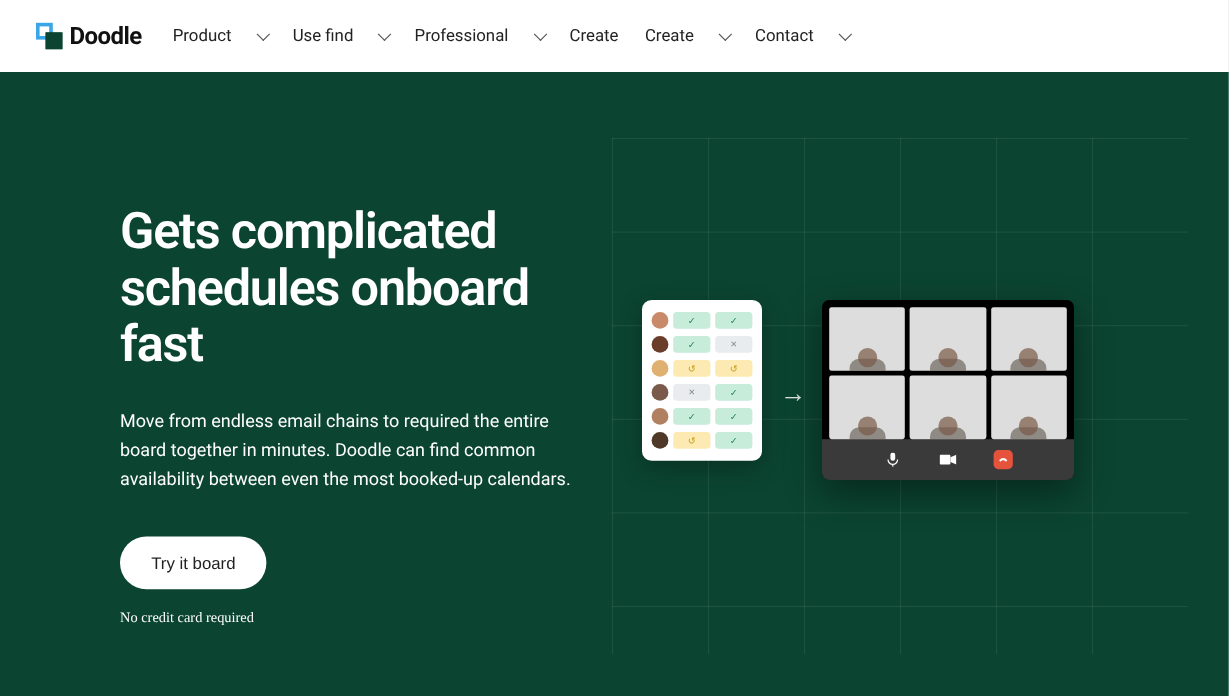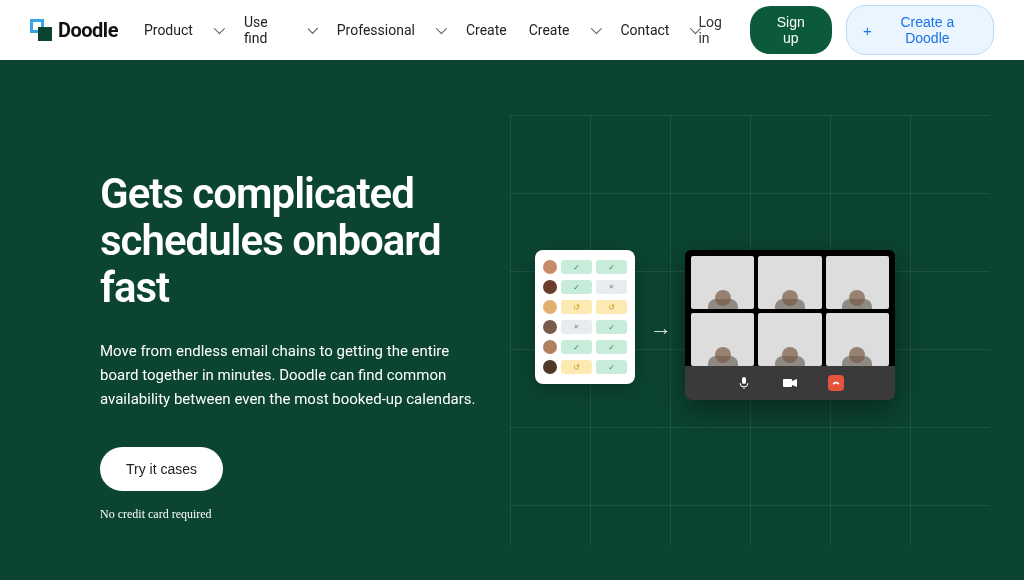--- a/index.html
+++ b/index.html
@@ -95,35 +95,27 @@
     <div class="nav-item">
       <span>Create</span>
       <span class="chev"></span>
     </div>
     <div class="nav-item">
       <span>Contact</span>
       <span class="chev"></span>
     </div>
   </nav>
 
-  <div class="header-right">
-    <a class="login">Log in</a>
-    <button class="btn-signup">Sign up</button>
-    <button class="btn-create">
-      <span class="plus">+</span>
-      <span>Create a Doodle</span>
-    </button>
-  </div>
 </header>
 
 <section class="hero">
   <div class="hero-left">
     <h1 class="hero-title">Gets complicated schedules onboard fast</h1>
-    <p class="hero-sub">Move from endless email chains to getting the entire board together in minutes. Doodle can find common availability between even the most booked-up calendars.</p>
-    <button class="btn-try">Try it cases</button>
+    <p class="hero-sub">Move from endless email chains to required the entire board together in minutes. Doodle can find common availability between even the most booked-up calendars.</p>
+    <button class="btn-try">Try it board</button>
     <p class="nocard">No credit card required</p>
   </div>
 
   <div class="hero-right">
     <div class="grid"></div>
 
     <div class="poll">
       <div class="poll-row">
         <span class="avatar" style="background:#c98a6a"></span>
         <span class="cell g chk"></span>

